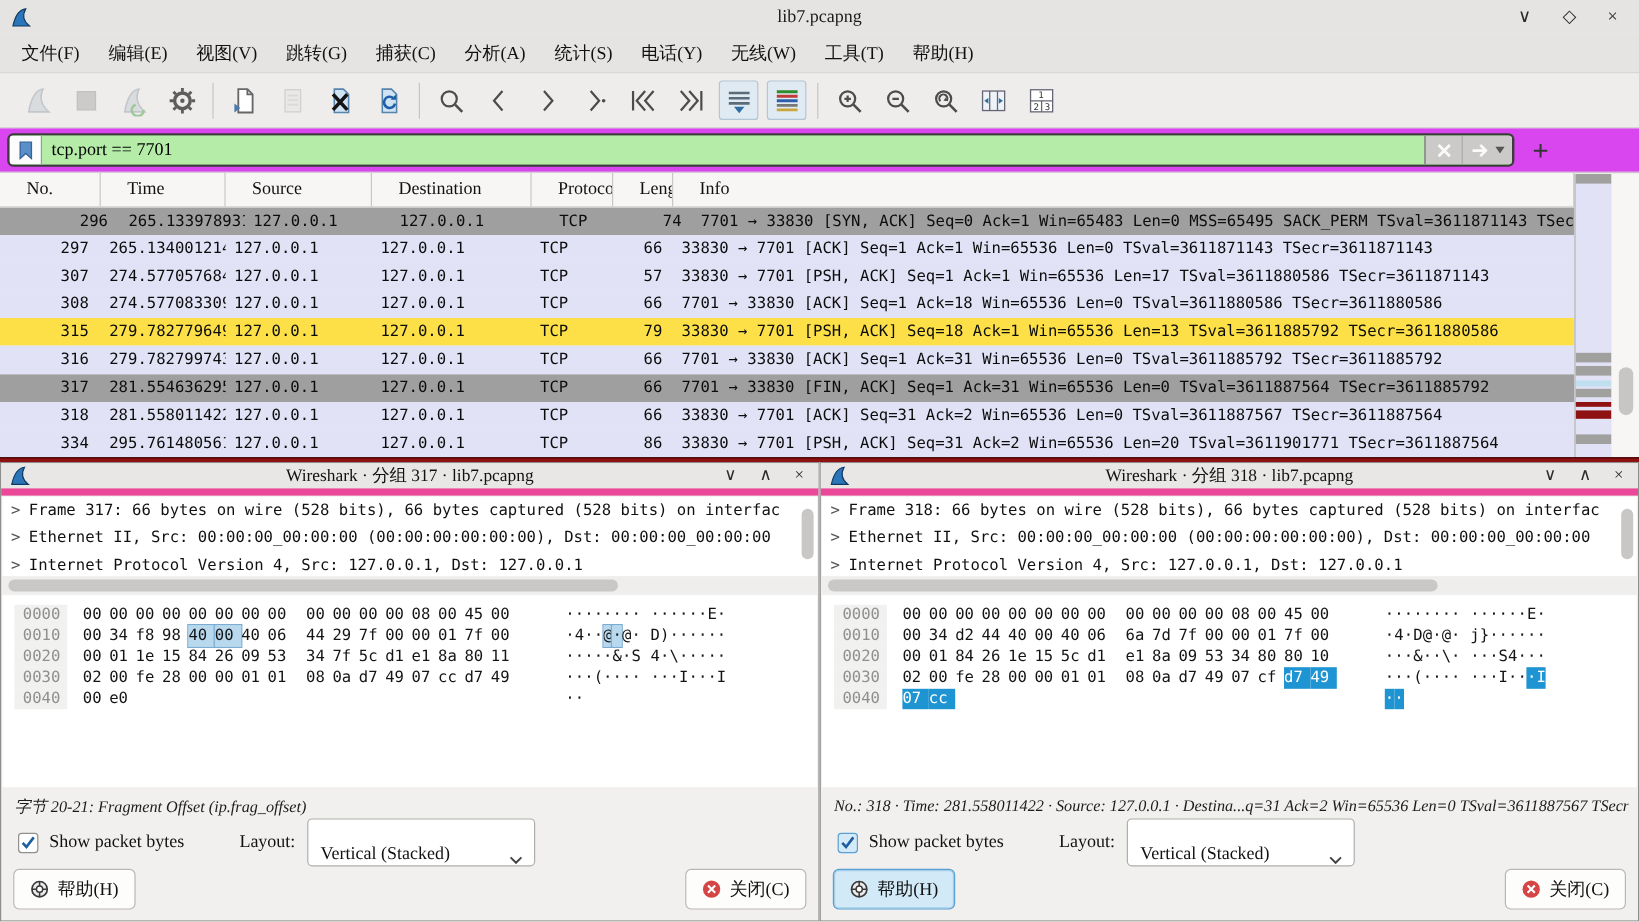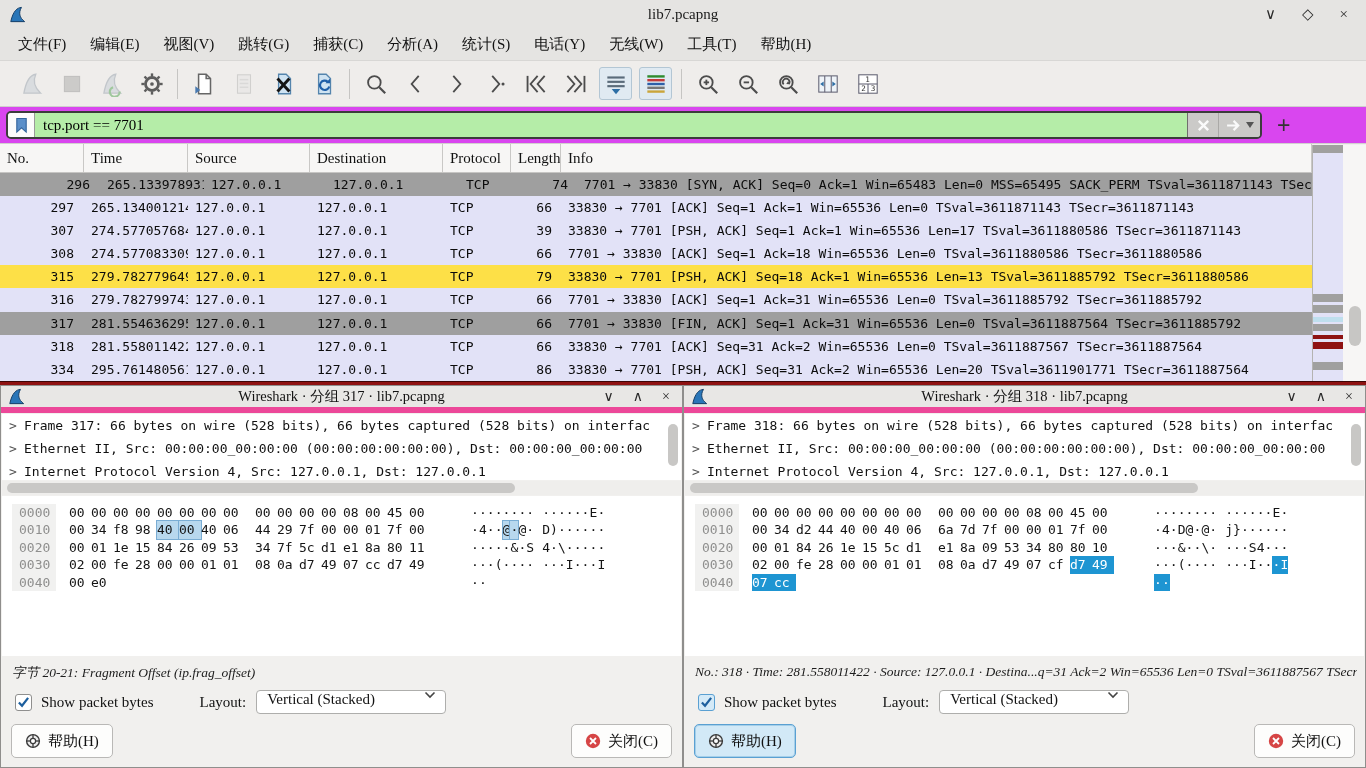--- a/index.html
+++ b/index.html
@@ -23,21 +23,21 @@
 
 #filterbar{position:absolute;left:0;top:107px;width:1366px;height:37px;background:#d946ef;display:flex;align-items:center;border-bottom:1px solid #d2d1cf}
 #filter-field{margin-left:6px;width:1256px;height:28px;border:2px solid #3c3c3c;border-radius:5px;display:flex;align-items:stretch;overflow:hidden;background:#b5eda8}
 #filter-bookmark{width:27px;background:#fcfcfc;border-right:1px solid #9a9a9a;display:flex;align-items:center;justify-content:center}
 #filter-input{flex:1;background:#b5eda8;border:none;outline:none;font-family:"Liberation Serif",serif;font-size:15px;padding:0 8px;color:#000}
 #filter-clear{width:31px;background:#cbcac8;border-left:1px solid #6f6f6d;display:flex;align-items:center;justify-content:center}
 #filter-apply{width:42px;background:#cbcac8;border-left:1px solid #aaa9a7;display:flex;align-items:center;justify-content:center;gap:3px}
 #filter-add{margin-left:15px;font-size:23px;color:#333;line-height:1;font-family:"Liberation Sans",sans-serif}
 
 #pkt-header{position:absolute;left:0;top:144px;width:1312px;height:29px;background:#f7f6f5;border-bottom:1px solid #c6c5c3;display:flex;font-size:15px;color:#111}
-.hcell{border-right:1px solid #c9c8c6;display:flex;align-items:center;padding-left:7px;white-space:nowrap;overflow:hidden}
+.hcell{border-right:1px solid #c9c8c6;display:flex;align-items:center;padding-left:22px;white-space:nowrap;overflow:hidden}
 .c-no{width:84px}.c-time{width:104px}.c-src{width:122px}.c-dst{width:133px}.c-proto{width:68px}.c-len{width:50px}.c-info{flex:1}
 #pkt-rows{position:absolute;left:0;top:173px;width:1312px;height:208px;overflow:hidden;font-family:"DejaVu Sans Mono",monospace;font-size:13px;color:#0c0c0c}
 .prow{display:flex;height:23.1px;line-height:23.1px;white-space:nowrap}
 .prow>span{overflow:hidden;flex-shrink:0}
 .prow .c-no{text-align:right;padding-right:10px}
 .prow .c-time,.prow .c-src,.prow .c-dst,.prow .c-proto{padding-left:7px}
 .prow .c-len{text-align:right;padding-right:9px}
 .prow .c-info{padding-left:7px;flex-shrink:1}
 #maroon-strip{position:absolute;left:0;top:381px;width:1366px;height:4px;background:#8e1212;border-top:1px solid #3f0505}
 #minimap{position:absolute;left:1312px;top:145px;width:31px;height:236px;background:#e2e2f7;border-left:1px solid #b4b3b1;overflow:hidden}
@@ -66,21 +66,21 @@
 .hex-ascii{display:flex;margin-left:34px}
 .hex-a{width:7.9px;text-align:center}
 .hex-a.g8{margin-left:8px}
 .sel-soft{background:#b8d8ee;outline:1px solid #7aadd4}
 .sel-solid{background:#1e95d2;color:#fff}
 .dlg-status{position:absolute;left:11px;top:278px;width:662px;font-style:italic;font-size:13.5px;color:#1c1c1c;white-space:nowrap;overflow:hidden}
 .dlg-ctrl-row{position:absolute;left:14px;top:302px;display:flex;align-items:center;font-size:15px;height:28px}
 .chk{width:17px;height:17px;border:1px solid #8f8f8e;border-radius:3px;background:#fff;display:flex;align-items:center;justify-content:center;margin-right:9px;flex-shrink:0}
 .chk.focused{background:#d4eaf8;border-color:#5aa0d2}
 .layout-label{margin-left:46px;margin-right:10px}
-.select{width:190px;height:24px;background:#fff;border:1px solid #aeaeac;border-radius:4px;display:flex;align-items:flex-start;padding-left:10px;font-size:15px}
+.select{width:190px;height:40px;background:#fff;border:1px solid #aeaeac;border-radius:4px;display:flex;align-items:flex-end;padding-left:10px;font-size:15px}
 .select .chev{margin-left:auto;margin-right:9px}
 .btn{position:absolute;top:338px;height:34px;border:1px solid #b9b8b6;border-radius:5px;background:#fdfdfc;display:flex;align-items:center;gap:7px;padding:0 13px;font-size:15px;color:#111}
 .btn-help{left:10px}
 .btn-close{right:10px}
 .btn-help.focused{background:#d2e9f7;border-color:#5aa0d2;box-shadow:0 0 0 1px #a5cfe9 inset}
 </style>
 </head>
 <body>
 
 <div id="titlebar">
@@ -379,21 +379,21 @@
       <span class="c-proto">TCP</span>
       <span class="c-len">66</span>
       <span class="c-info">33830 → 7701 [ACK] Seq=1 Ack=1 Win=65536 Len=0 TSval=3611871143 TSecr=3611871143</span>
     </div>
     <div class="prow" style="background: rgb(226, 226, 247);">
       <span class="c-no">307</span>
       <span class="c-time">274.577057684</span>
       <span class="c-src">127.0.0.1</span>
       <span class="c-dst">127.0.0.1</span>
       <span class="c-proto">TCP</span>
-      <span class="c-len">39</span>
+      <span class="c-len">57</span>
       <span class="c-info">33830 → 7701 [PSH, ACK] Seq=1 Ack=1 Win=65536 Len=17 TSval=3611880586 TSecr=3611871143</span>
     </div>
     <div class="prow" style="background: rgb(226, 226, 247);">
       <span class="c-no">308</span>
       <span class="c-time">274.577083309</span>
       <span class="c-src">127.0.0.1</span>
       <span class="c-dst">127.0.0.1</span>
       <span class="c-proto">TCP</span>
       <span class="c-len">66</span>
       <span class="c-info">7701 → 33830 [ACK] Seq=1 Ack=18 Win=65536 Len=0 TSval=3611880586 TSecr=3611880586</span>

